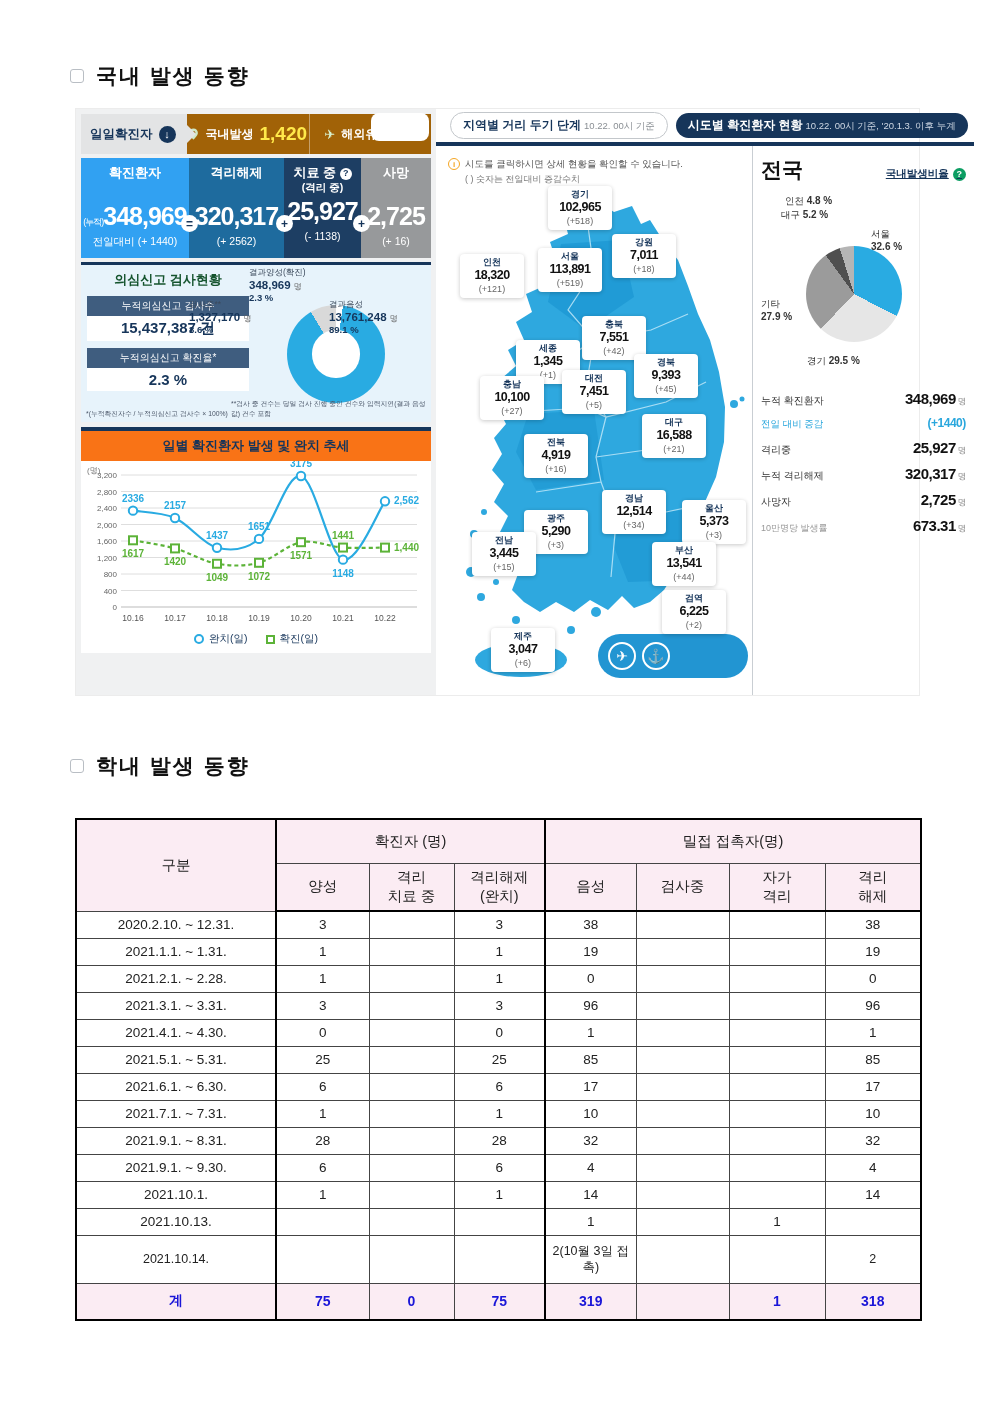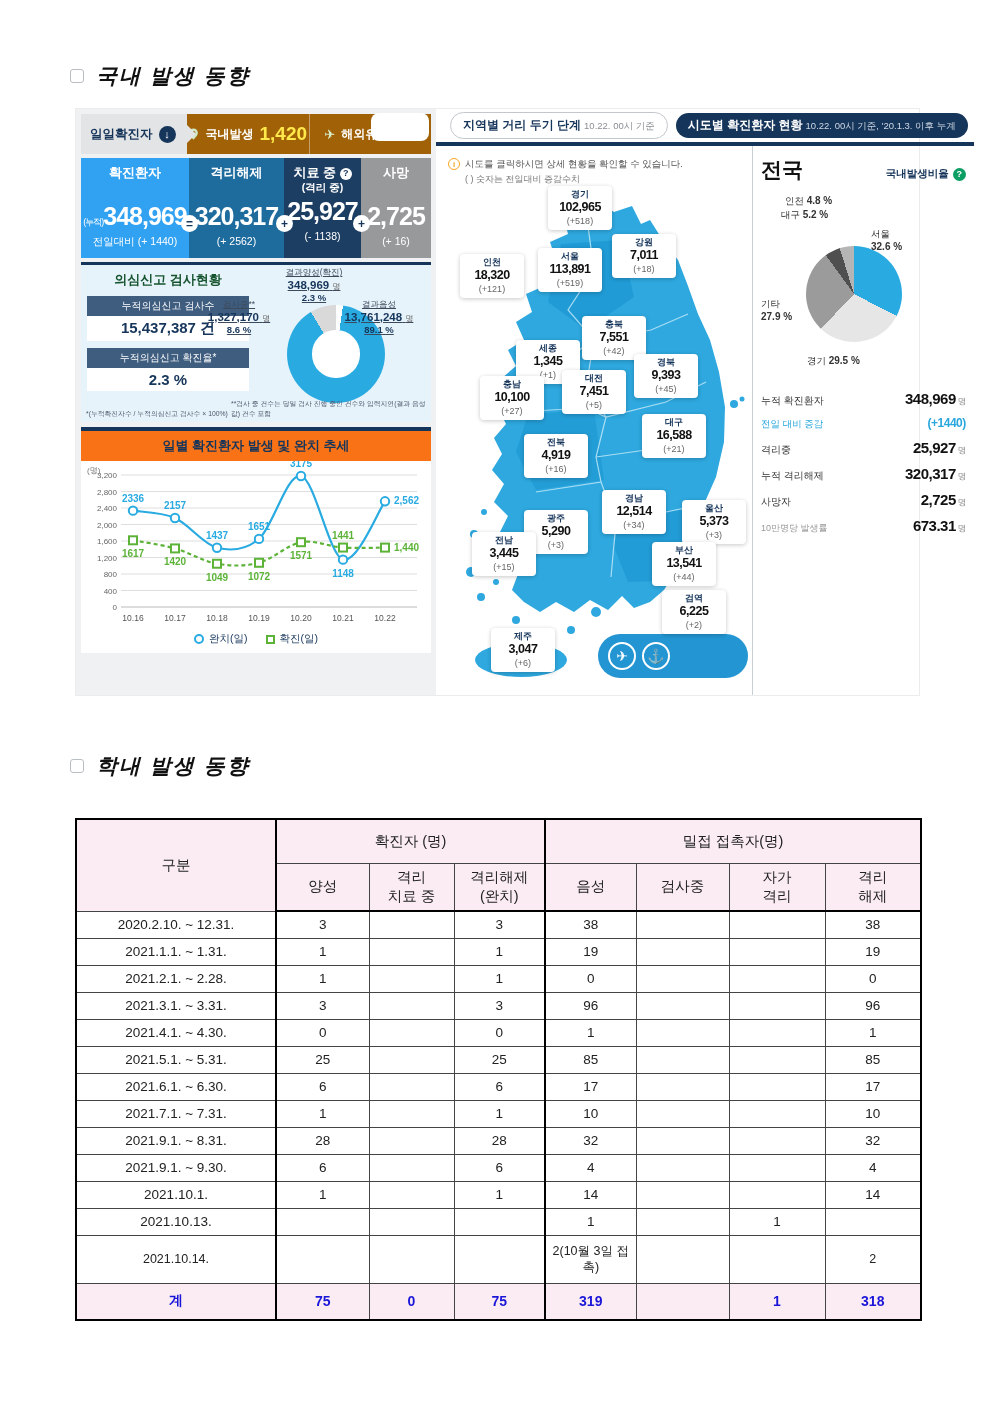--- a/index.html
+++ b/index.html
@@ -2,21 +2,21 @@
 <html><head>
 <meta charset="utf-8">
 <style>
   * { margin:0; padding:0; box-sizing:border-box; }
   body { width:992px; height:1403px; position:relative; background:#fff;
          font-family:"Liberation Sans", sans-serif; color:#222; }
   .page { position:absolute; inset:0; }
 
   
   .sec-title { position:absolute; left:70px; display:flex; align-items:center; gap:12px;
-               font-size:21px; font-weight:bold; color:#111; letter-spacing:2px;font-style:italic; }
+               font-size:21px; font-weight:bold; color:#111; letter-spacing:2px; }
   .chk { width:14px; height:14px; border:1.5px solid #b9bec4; border-radius:3px; background:#fff; }
   #t1 { top:62px; } #t2 { top:752px; }
 
   
   .dashboard { position:absolute; left:75px; top:108px; width:845px; height:588px;
                background:#fff; border:1px solid #ececec; display:flex; font-size:11px; }
   .left-panel { width:360px; height:100%; background:#f0f1f2; padding:5px; position:relative; }
   .redact { position:absolute; left:295px; top:4px; width:58px; height:28px; background:#fff;
             border-radius:8px; }
 
@@ -57,21 +57,21 @@
   
   .test-panel { height:160px; background:#e7f3fb; border-top:3px solid #16355a; position:relative;
                 margin-bottom:5px; }
   .tp-left { position:absolute; left:6px; top:6px; width:162px; }
   .tp-title { text-align:center; font-size:13px; font-weight:bold; color:#14532d; margin-bottom:7px; }
   .tp-box { margin-bottom:7px; }
   .tp-box-h { background:#3f5d7f; color:#fff; font-size:10px; text-align:center; padding:3px 0; }
   .tp-box-b { background:#fff; color:#16355a; font-size:15px; font-weight:bold; text-align:center; padding:3px 0; }
   .donut { position:absolute; left:206px; top:40px; width:98px; height:98px; border-radius:50%; }
   .donut::after { content:""; position:absolute; inset:26%; border-radius:50%; background:#fff; }
-  .dlabel { position:absolute; text-align:center; color:#3c4a5c; line-height:1.25;text-decoration:underline; }
+  .dlabel { position:absolute; text-align:left; color:#3c4a5c; line-height:1.25; }
   .dlabel .dl-name { font-size:8.5px; }
   .dlabel .dl-val { font-size:11.5px; font-weight:bold; color:#16355a; white-space:nowrap; }
   .dlabel .dl-unit { font-size:8px; font-weight:normal; color:#666; }
   .dlabel .dl-pct { font-size:9.5px; font-weight:bold; color:#16355a; }
   .dl-pos { left:168px; top:2px; width:130px; }
   .dl-test { left:108px; top:34px; width:100px; }
   .dl-neg { left:248px; top:34px; width:100px; }
   .fnote { position:absolute; bottom:3px; font-size:6.8px; color:#4a5668; }
   .fn1 { left:5px; } .fn2 { left:150px; }
 
@@ -111,21 +111,21 @@
   .co-val { font-size:12.5px; font-weight:bold; color:#111; letter-spacing:-.5px; }
   .co-delta { font-size:9px; color:#666; }
   .q-pill { position:absolute; left:162px; top:488px; width:150px; height:44px; background:#2295d2;
             border-radius:22px; z-index:3; display:flex; align-items:center; padding-left:10px; gap:6px; cursor:pointer; }
   .q-ic { width:28px; height:28px; border-radius:50%; border:2px solid #fff; color:#fff; font-size:14px;
           display:flex; align-items:center; justify-content:center; }
 
   .national-panel { flex:1; border-left:1px solid #c9ced3; position:relative; padding:10px 8px; }
   .np-header { display:flex; align-items:baseline; justify-content:space-between; }
   .np-title { font-size:21px; font-weight:bold; color:#111; }
-  .np-sub { font-size:10.5px; font-weight:bold; color:#16355a; display:flex; gap:4px; align-items:center; }
+  .np-sub { font-size:10.5px; font-weight:bold; color:#16355a; display:flex; gap:4px; align-items:center;text-decoration:underline; }
   .qmark-g { width:13px; height:13px; border-radius:50%; background:#0c9e63; color:#fff; font-size:9px;
              font-weight:bold; display:inline-flex; align-items:center; justify-content:center; }
   .pie-area { position:relative; height:190px; margin-top:4px; }
   .pie { position:absolute; left:45px; top:58px; width:96px; height:96px; border-radius:50%; }
   .pl { position:absolute; font-size:9.5px; color:#333; line-height:1.3; white-space:nowrap; }
   .pl b { font-size:10px; }
   .pl-right { left:110px; top:40px; } .pl-bottom { left:46px; top:166px; }
   .pl-left { left:0px; top:110px; } .pl-topleft1 { left:24px; top:6px; } .pl-topleft2 { left:20px; top:20px; }
   .np-stats { margin-top:8px; }
   .np-row { display:flex; justify-content:space-between; align-items:baseline; padding:4px 0; }

